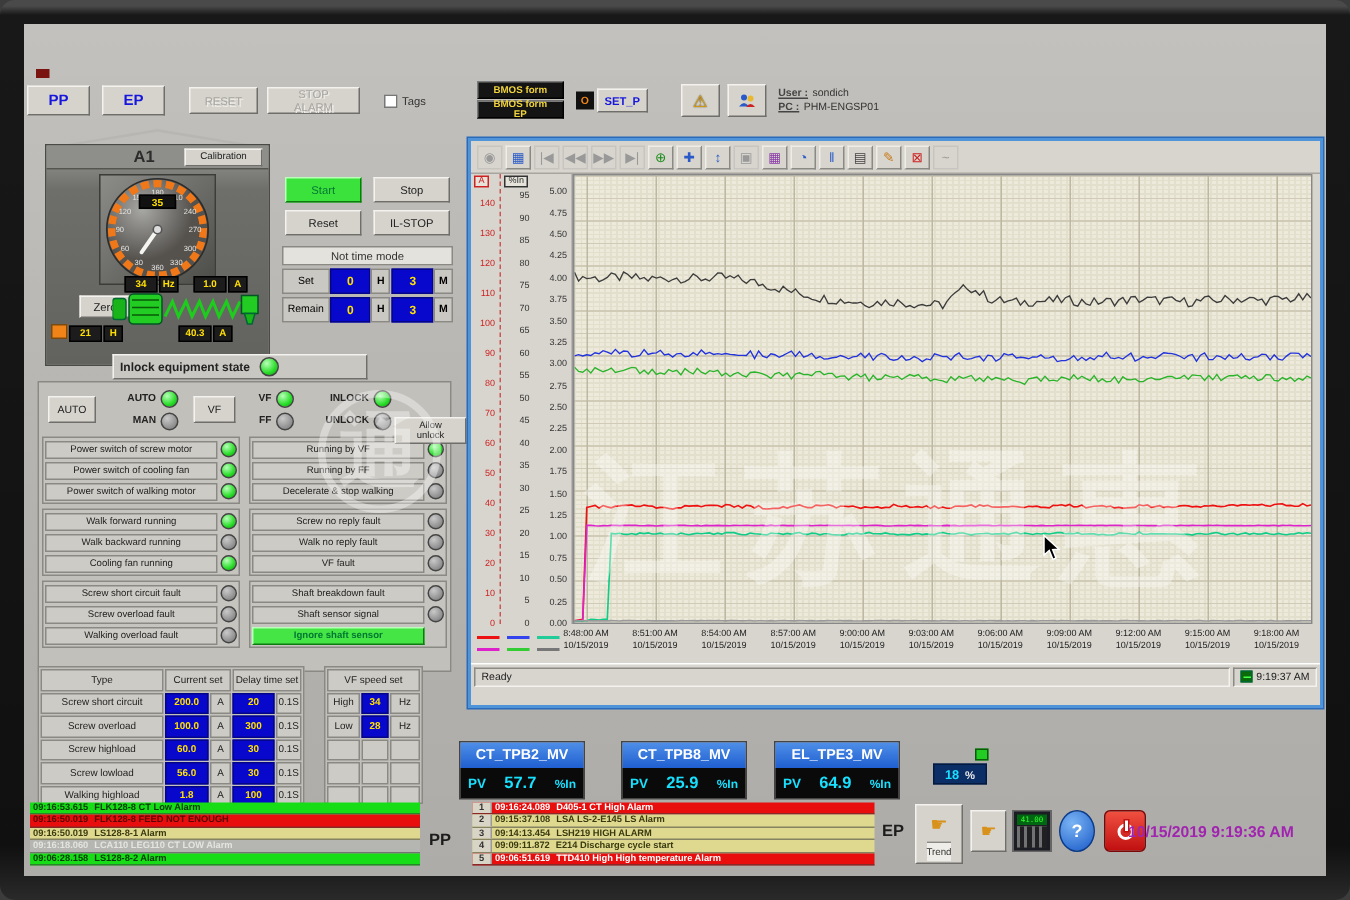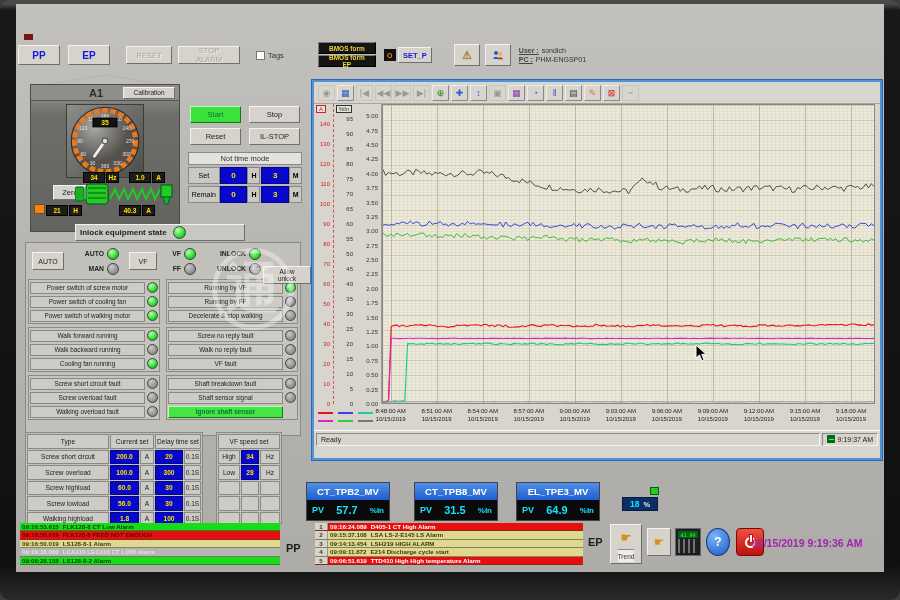--- a/index.html
+++ b/index.html
@@ -1,20 +1,20 @@
 <!DOCTYPE html>
 <html><head>
 <meta charset="utf-8">
 <style>
   html,body{margin:0;padding:0;background:#3c3c3c;width:900px;height:600px;overflow:hidden;
     font-family:"Liberation Sans", sans-serif;}
   *{box-sizing:border-box;}
   #stage{position:relative;width:900px;height:600px;}
   .frame{position:absolute;inset:0;background:linear-gradient(#4a4a4a 0 4px,#181818 10px,#101010 94%,#2a2a2a);border-radius:10px;}
-  .screen{position:absolute;left:16px;top:4px;width:868px;height:568px;
+  .screen{position:absolute;left:16px;top:16px;width:868px;height:568px;
     background:linear-gradient(180deg,#c3c1bd,#b4b2ae 60%,#aeaca8);overflow:hidden;}
   
   .btn{background:#d6d3cc;border:1px solid;border-color:#f4f2ee #6f6e6a #6f6e6a #f4f2ee;
     display:flex;align-items:center;justify-content:center;cursor:pointer;color:#222;}
   .btn.dark{background:#141414;border-color:#7a7a7a #000 #000 #7a7a7a;color:#f0d23c;font-weight:bold;}
   .btn.disabled{color:#a7a5a0;text-shadow:1px 1px 0 #efeeea;}
   .led{width:13px;height:13px;border-radius:50%;border:1px solid #444;background:radial-gradient(circle at 35% 30%,#c9c9c9,#8d8d8d 70%);}
   .led.on{background:radial-gradient(circle at 35% 30%,#b8ffb8,#28dd28 60%,#0e9a0e);}
   .cellblue{background:#0808cc;color:#ffe000;font-weight:bold;display:flex;align-items:center;justify-content:center;}
   .unitcell{background:#cac8c2;border:1px solid #8a8984;display:flex;align-items:center;justify-content:center;font-weight:bold;}
@@ -670,21 +670,21 @@
           <div class="pvbody">
             <span class="pvl">PV</span>
             <span class="pvv">57.7</span>
             <span class="pvu">%In</span>
           </div>
         </div>
         <div class="pvblock" style="left: 398px; top: 478px;">
           <div class="pvhead">CT_TPB8_MV</div>
           <div class="pvbody">
             <span class="pvl">PV</span>
-            <span class="pvv">31.5</span>
+            <span class="pvv">25.9</span>
             <span class="pvu">%In</span>
           </div>
         </div>
         <div class="pvblock" style="left: 500px; top: 478px;">
           <div class="pvhead">EL_TPE3_MV</div>
           <div class="pvbody">
             <span class="pvl">PV</span>
             <span class="pvv">64.9</span>
             <span class="pvu">%In</span>
           </div>
@@ -759,17 +759,18 @@
       <span class="kscreen">41.00</span>
       <span class="kgrid"></span>
     </span>
     <button class="fbtn helpbtn" style="left:690px;width:24px;border-radius:50%;">?</button>
     <button class="fbtn powerbtn" style="left:720px;width:28px;">
       <span class="pwr"></span>
     </button>
     <div class="datetime">10/15/2019 9:19:36 AM</div>
 
     <div class="wmlogo">通</div>
+    <div class="wmtext">江苏通惠</div>
     <svg class="cursor" width="12" height="18" viewBox="0 0 12 18">
       <path d="M1 1 L1 14 L4.5 11 L7 17 L9 16 L6.8 10.4 L11 10.2 Z" fill="#000" stroke="#fff" stroke-width="1"></path>
     </svg>
   </div>
 </div>
 
 </body></html>

